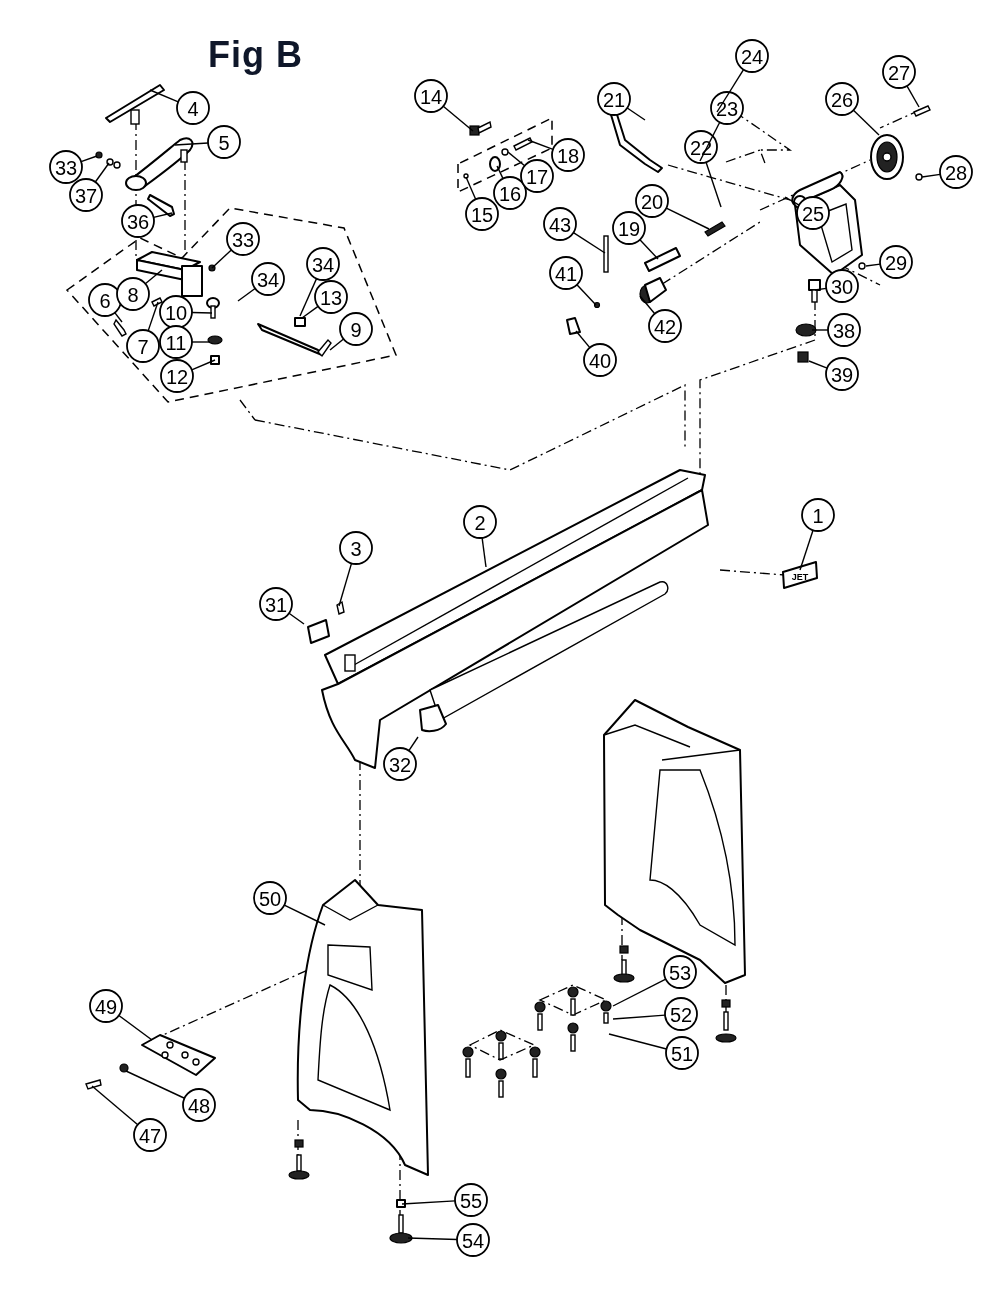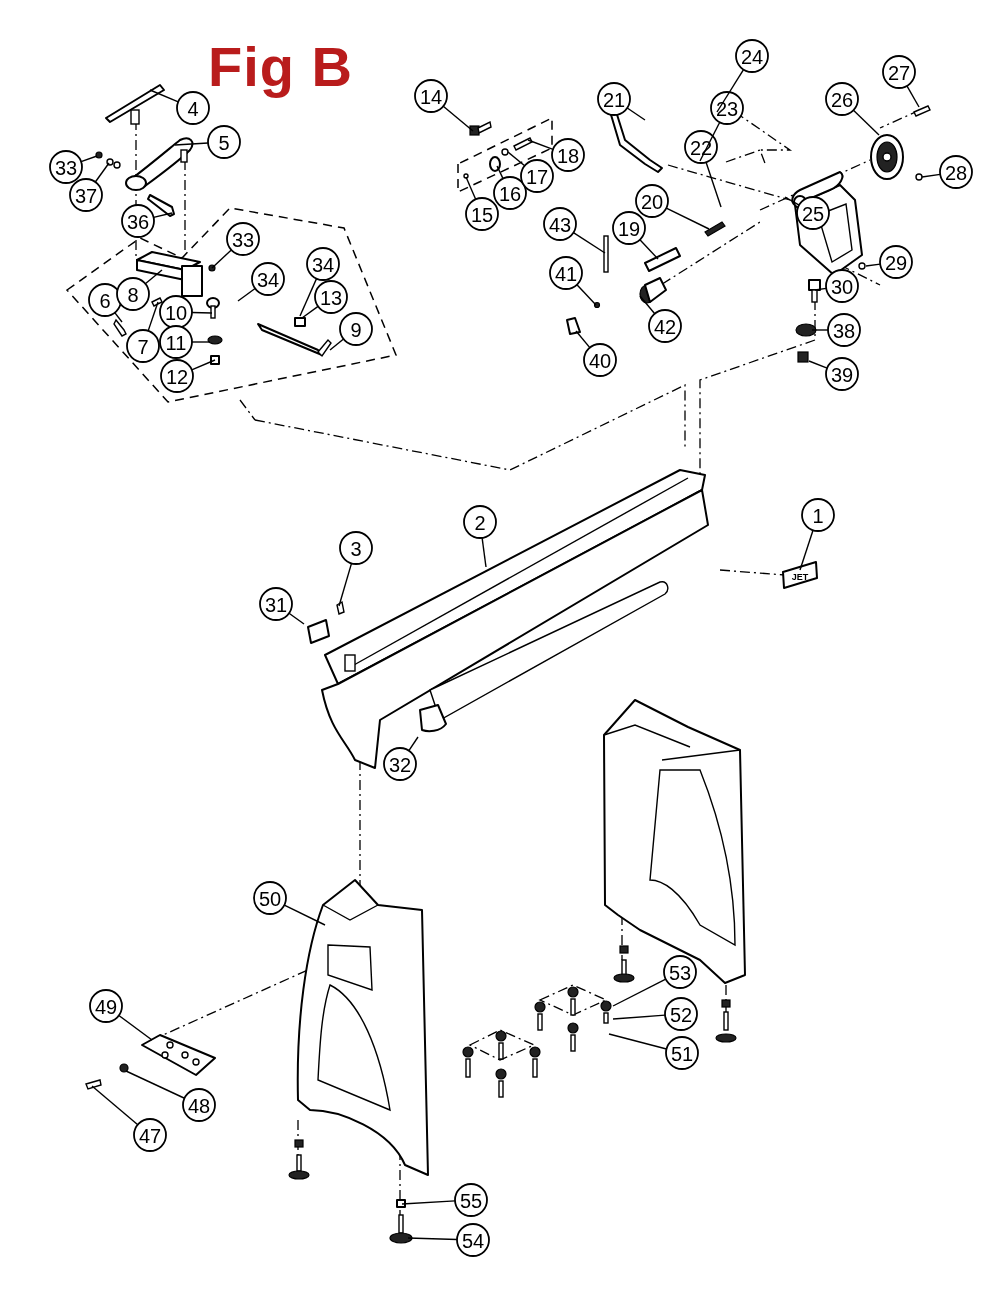--- a/index.html
+++ b/index.html
@@ -1,18 +1,18 @@
 <!DOCTYPE html>
 <html><head>
 <meta charset="utf-8">
 <style>
   html, body { margin: 0; padding: 0; background: #ffffff; }
   body { width: 1000px; height: 1292px; position: relative; overflow: hidden; font-family: "Liberation Sans", sans-serif; }
   #stage { position: absolute; left: 0; top: 0; width: 1000px; height: 1292px; }
-  .fig-title { position: absolute; left: 208px; top: 34px; font-family: "Liberation Sans", sans-serif; font-weight: bold; font-size: 56px; color: #b91c1c; letter-spacing: 1px; }
+  .fig-title { position: absolute; left: 208px; top: 34px; font-family: "Liberation Sans", sans-serif; font-weight: bold; font-size: 36px; color: #0f172a; letter-spacing: 1px; }
   svg text { font-family: "Liberation Sans", sans-serif; }
   .part { fill: #ffffff; stroke: #000; stroke-width: 2; stroke-linejoin: round; }
   .part-thin { fill: #ffffff; stroke: #000; stroke-width: 1.4; }
   .dark { fill: #222; stroke: #000; stroke-width: 1.2; }
   .dash { fill: none; stroke: #000; stroke-width: 1.5; stroke-dasharray: 9 6; }
   .dashdot { fill: none; stroke: #000; stroke-width: 1.3; stroke-dasharray: 10 4 2 4; }
   .leader { stroke: #000; stroke-width: 1.4; fill: none; }
   .bubble { fill: #ffffff; stroke: #000; stroke-width: 1.8; }
   .bubble-num { font-size: 20px; fill: #000; text-anchor: middle; dominant-baseline: central; }
 </style>

